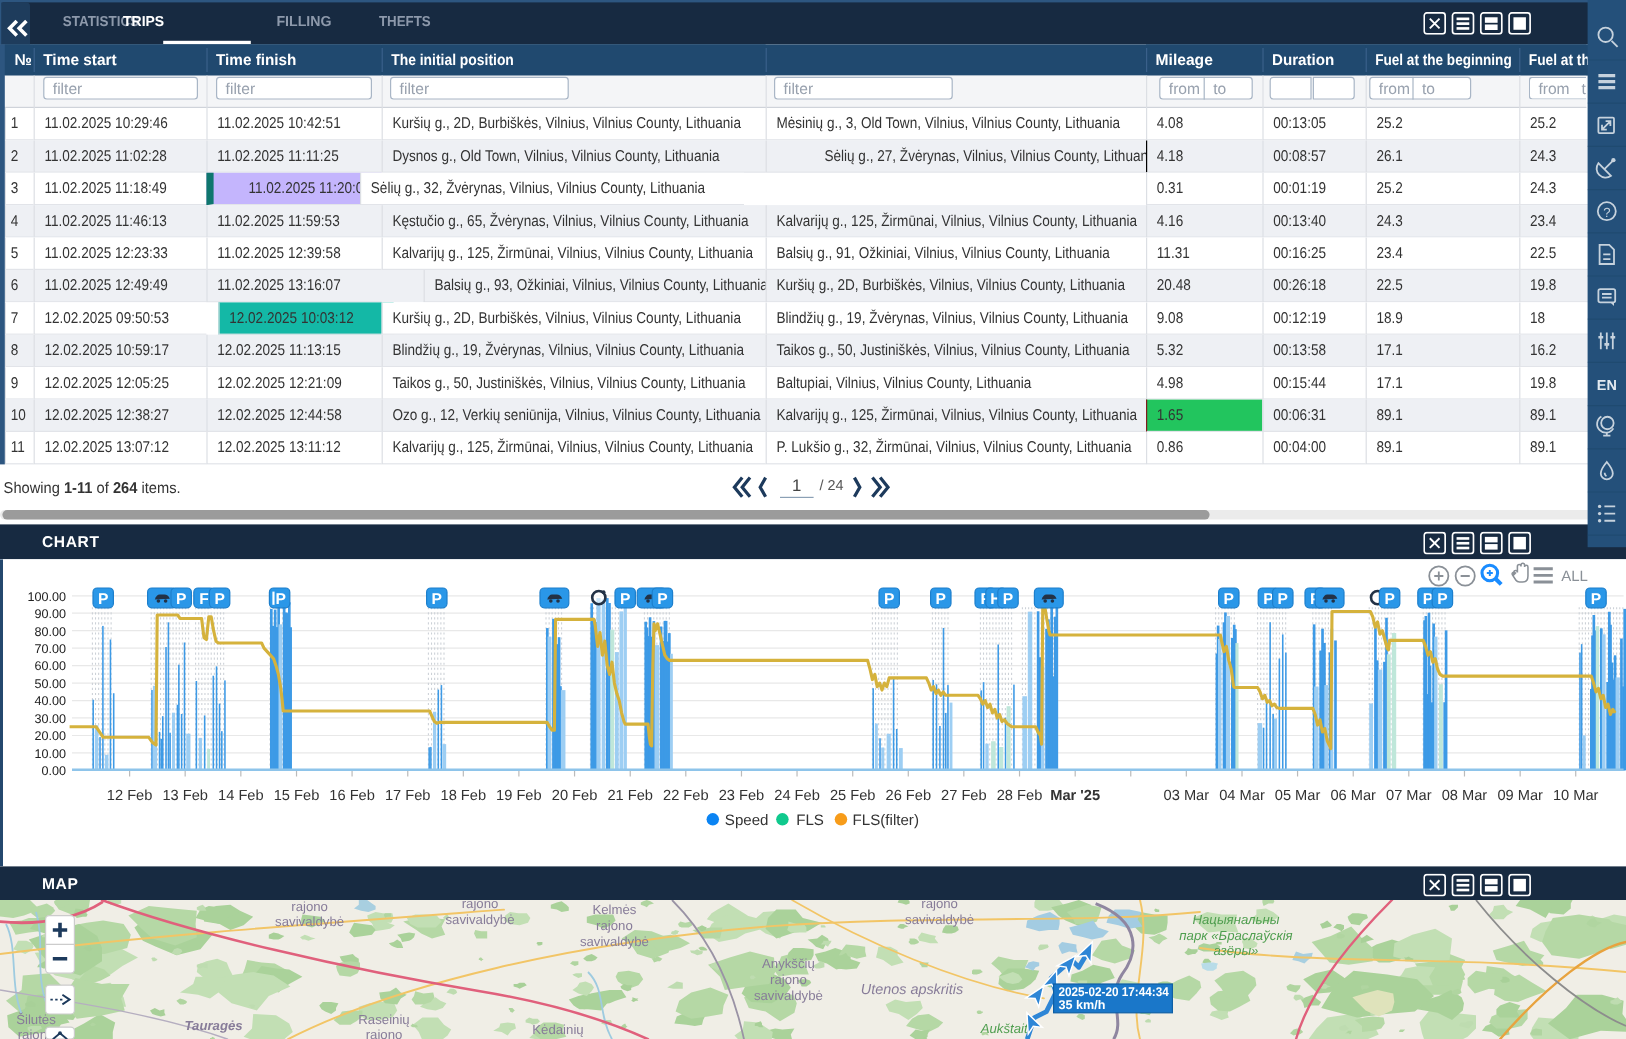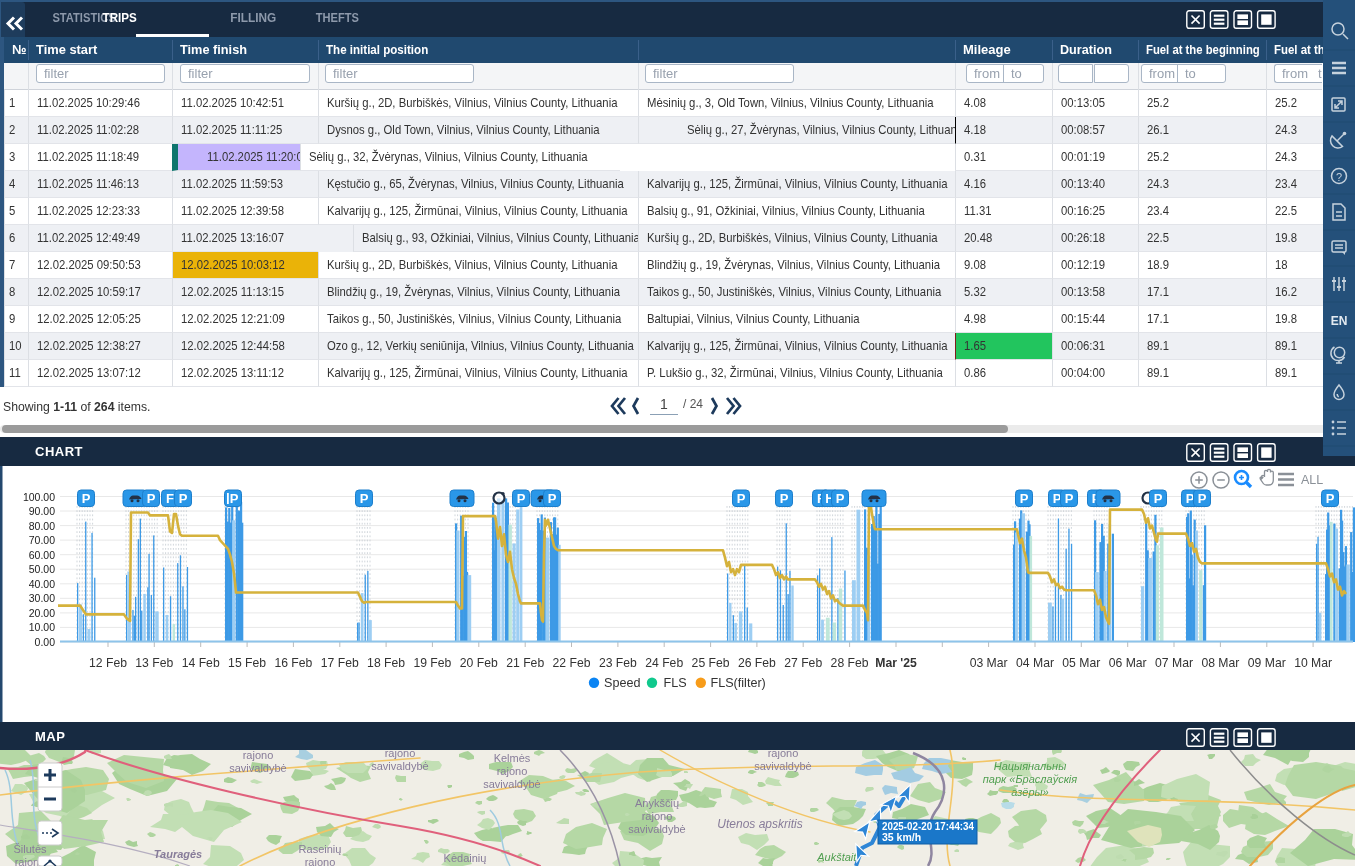--- a/index.html
+++ b/index.html
@@ -135,21 +135,21 @@
     <div class="cell" style="left:172px;top:225px;width:146px;background:#eef0f4;border-left:1px solid #dcdfe4;"><span class="sx">11.02.2025 13:16:07</span></div>
     <div class="cell" style="left:318px;top:225px;width:320px;background:#eef0f4;border-left:1px solid #dcdfe4;margin-left:35px;"><span class="sx">Balsių g., 93, Ožkiniai, Vilnius, Vilnius County, Lithuania</span></div>
     <div class="cell" style="left:638px;top:225px;width:317px;background:#eef0f4;border-left:1px solid #dcdfe4;"><span class="sx">Kuršių g., 2D, Burbiškės, Vilnius, Vilnius County, Lithuania</span></div>
     <div class="cell" style="left:955px;top:225px;width:97px;background:#eef0f4;border-left:1px solid #dcdfe4;"><span class="sx">20.48</span></div>
     <div class="cell" style="left:1052px;top:225px;width:86px;background:#eef0f4;border-left:1px solid #dcdfe4;"><span class="sx">00:26:18</span></div>
     <div class="cell" style="left:1138px;top:225px;width:128px;background:#eef0f4;border-left:1px solid #dcdfe4;"><span class="sx">22.5</span></div>
     <div class="cell" style="left:1266px;top:225px;width:90px;background:#eef0f4;border-left:1px solid #dcdfe4;"><span class="sx">19.8</span></div>
     <div class="abs" style="left:0;top:252px;width:1322px;height:27px;background:#fff"></div>
     <div class="cell" style="left:4px;top:252px;width:24px;background:#fff;padding-left:4px;"><span class="sx">7</span></div>
     <div class="cell" style="left:28px;top:252px;width:144px;background:#fff;border-left:1px solid #dcdfe4;"><span class="sx">12.02.2025 09:50:53</span></div>
-    <div class="cell" style="left:172px;top:252px;width:146px;background:#eab308;border-left:1px solid #dcdfe4;"><span class="sx">12.02.2025 10:03:12</span></div>
+    <div class="cell" style="left:182px;top:252px;width:146px;background:#14b8a6;border-left:1px solid #dcdfe4;"><span class="sx">12.02.2025 10:03:12</span></div>
     <div class="cell" style="left:318px;top:252px;width:320px;background:#fff;border-left:1px solid #dcdfe4;"><span class="sx">Kuršių g., 2D, Burbiškės, Vilnius, Vilnius County, Lithuania</span></div>
     <div class="cell" style="left:638px;top:252px;width:317px;background:#fff;border-left:1px solid #dcdfe4;"><span class="sx">Blindžių g., 19, Žvėrynas, Vilnius, Vilnius County, Lithuania</span></div>
     <div class="cell" style="left:955px;top:252px;width:97px;background:#fff;border-left:1px solid #dcdfe4;"><span class="sx">9.08</span></div>
     <div class="cell" style="left:1052px;top:252px;width:86px;background:#fff;border-left:1px solid #dcdfe4;"><span class="sx">00:12:19</span></div>
     <div class="cell" style="left:1138px;top:252px;width:128px;background:#fff;border-left:1px solid #dcdfe4;"><span class="sx">18.9</span></div>
     <div class="cell" style="left:1266px;top:252px;width:90px;background:#fff;border-left:1px solid #dcdfe4;"><span class="sx">18</span></div>
     <div class="abs" style="left:0;top:279px;width:1322px;height:27px;background:#eef0f4"></div>
     <div class="cell" style="left:4px;top:279px;width:24px;background:#eef0f4;padding-left:4px;"><span class="sx">8</span></div>
     <div class="cell" style="left:28px;top:279px;width:144px;background:#eef0f4;border-left:1px solid #dcdfe4;"><span class="sx">12.02.2025 10:59:17</span></div>
     <div class="cell" style="left:172px;top:279px;width:146px;background:#eef0f4;border-left:1px solid #dcdfe4;"><span class="sx">12.02.2025 11:13:15</span></div>

